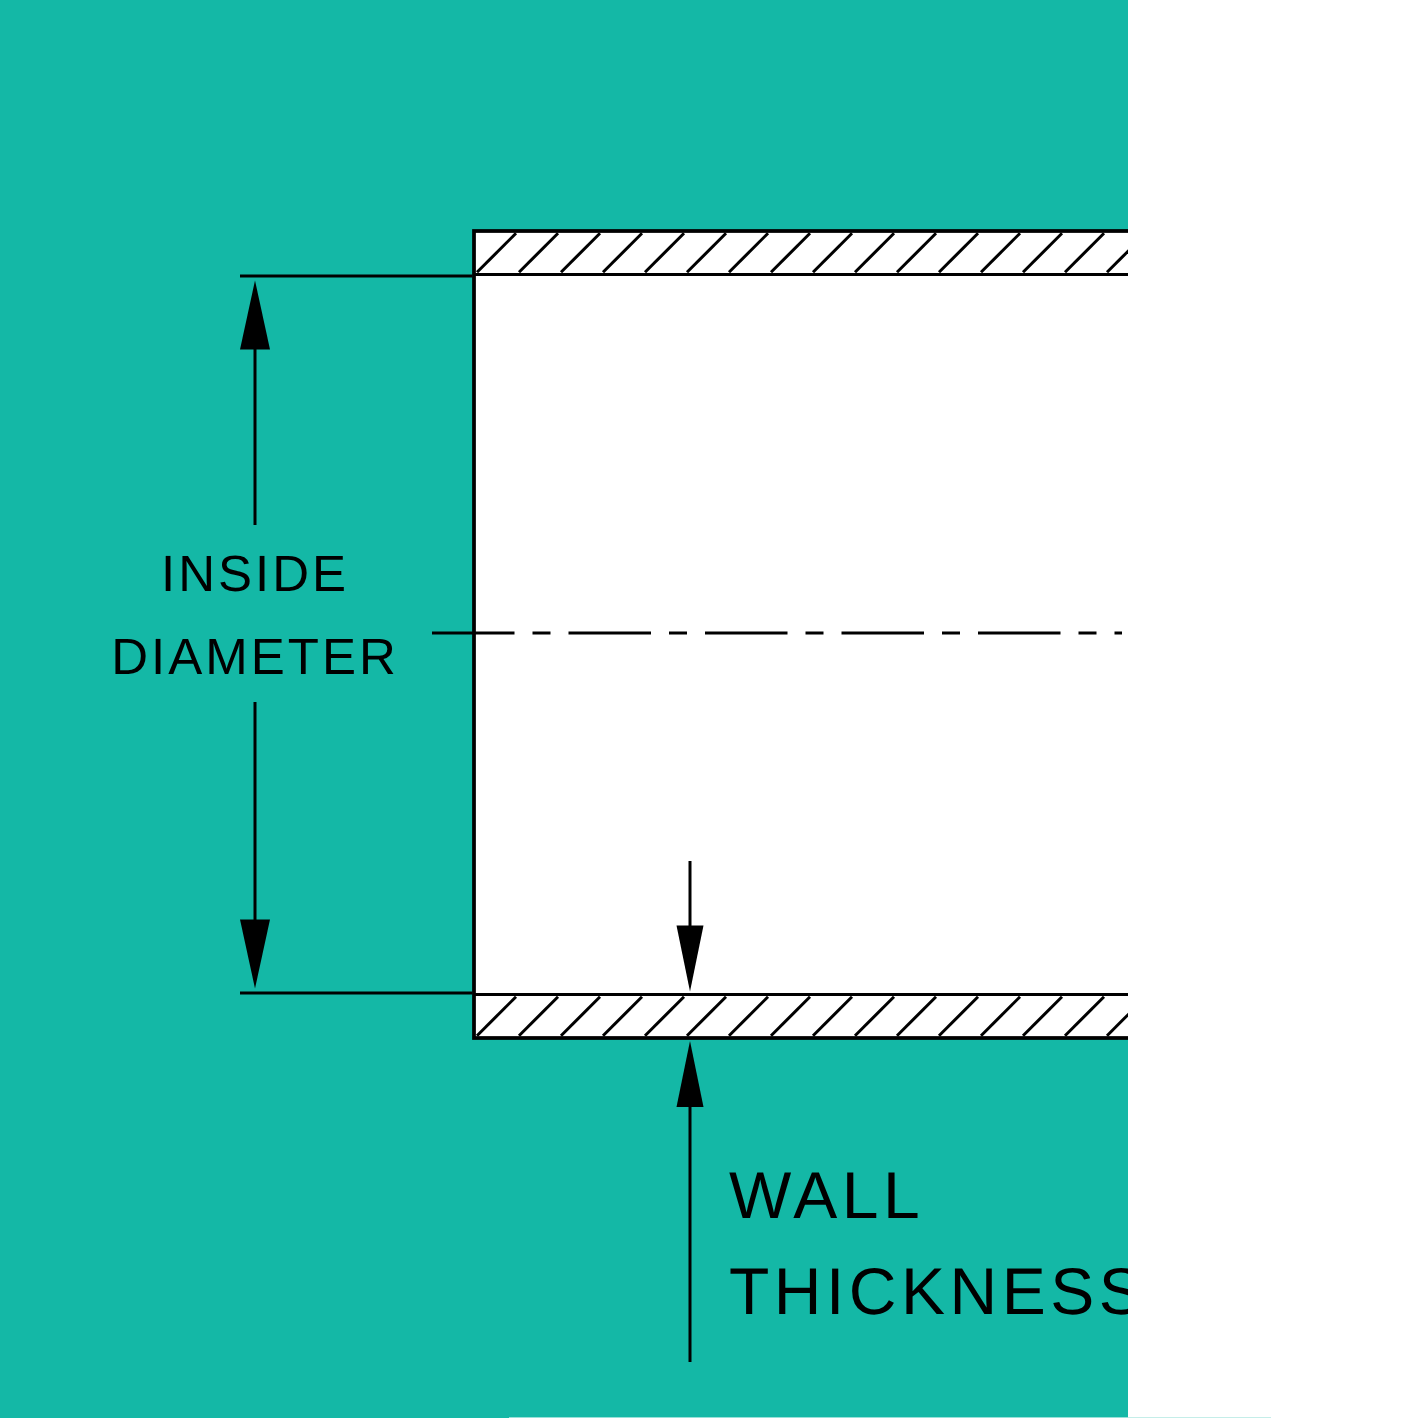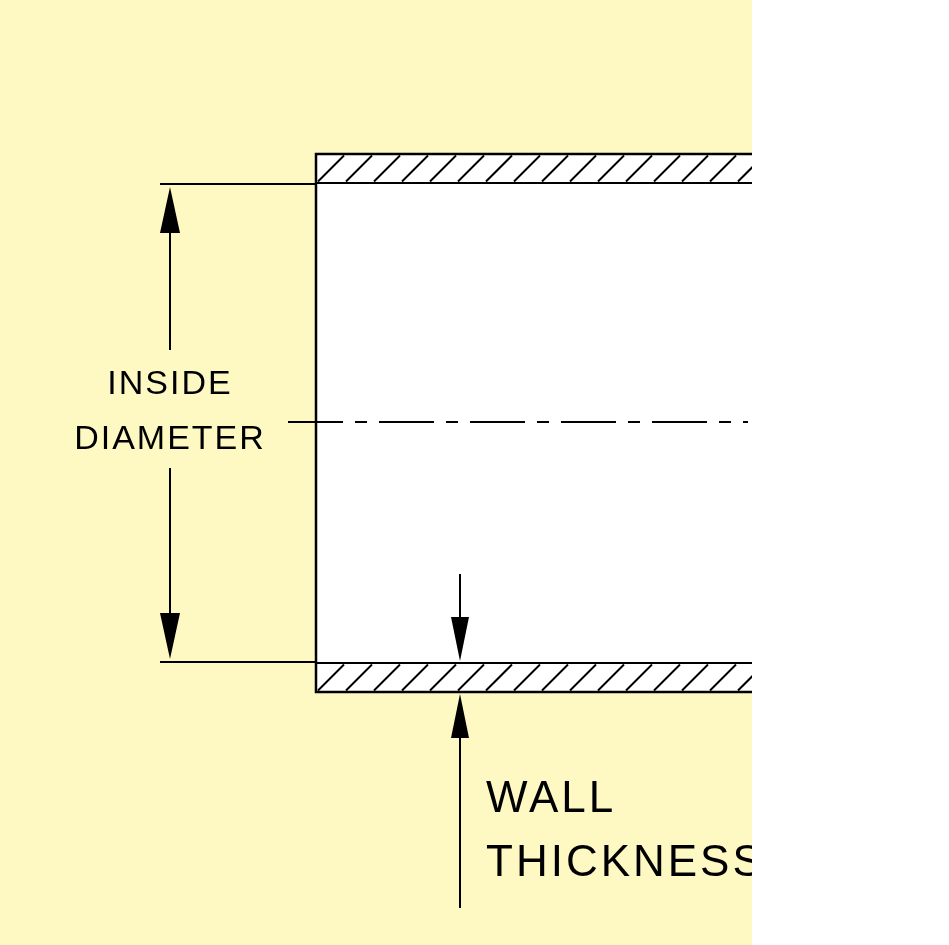--- a/index.html
+++ b/index.html
@@ -4,21 +4,21 @@
 <style>
   html, body {
     margin: 0;
     padding: 0;
     background: #ffffff;
   }
   .canvas {
     position: relative;
     width: 752px;
     height: 945px;
-    background: #fef9c3;
+    background: #14b8a6;
     overflow: hidden;
   }
   svg { display: block; }
 
   .thin {
     stroke-width: 2;
     fill: none;
   }
   .outline {
     stroke-width: 2.5;

